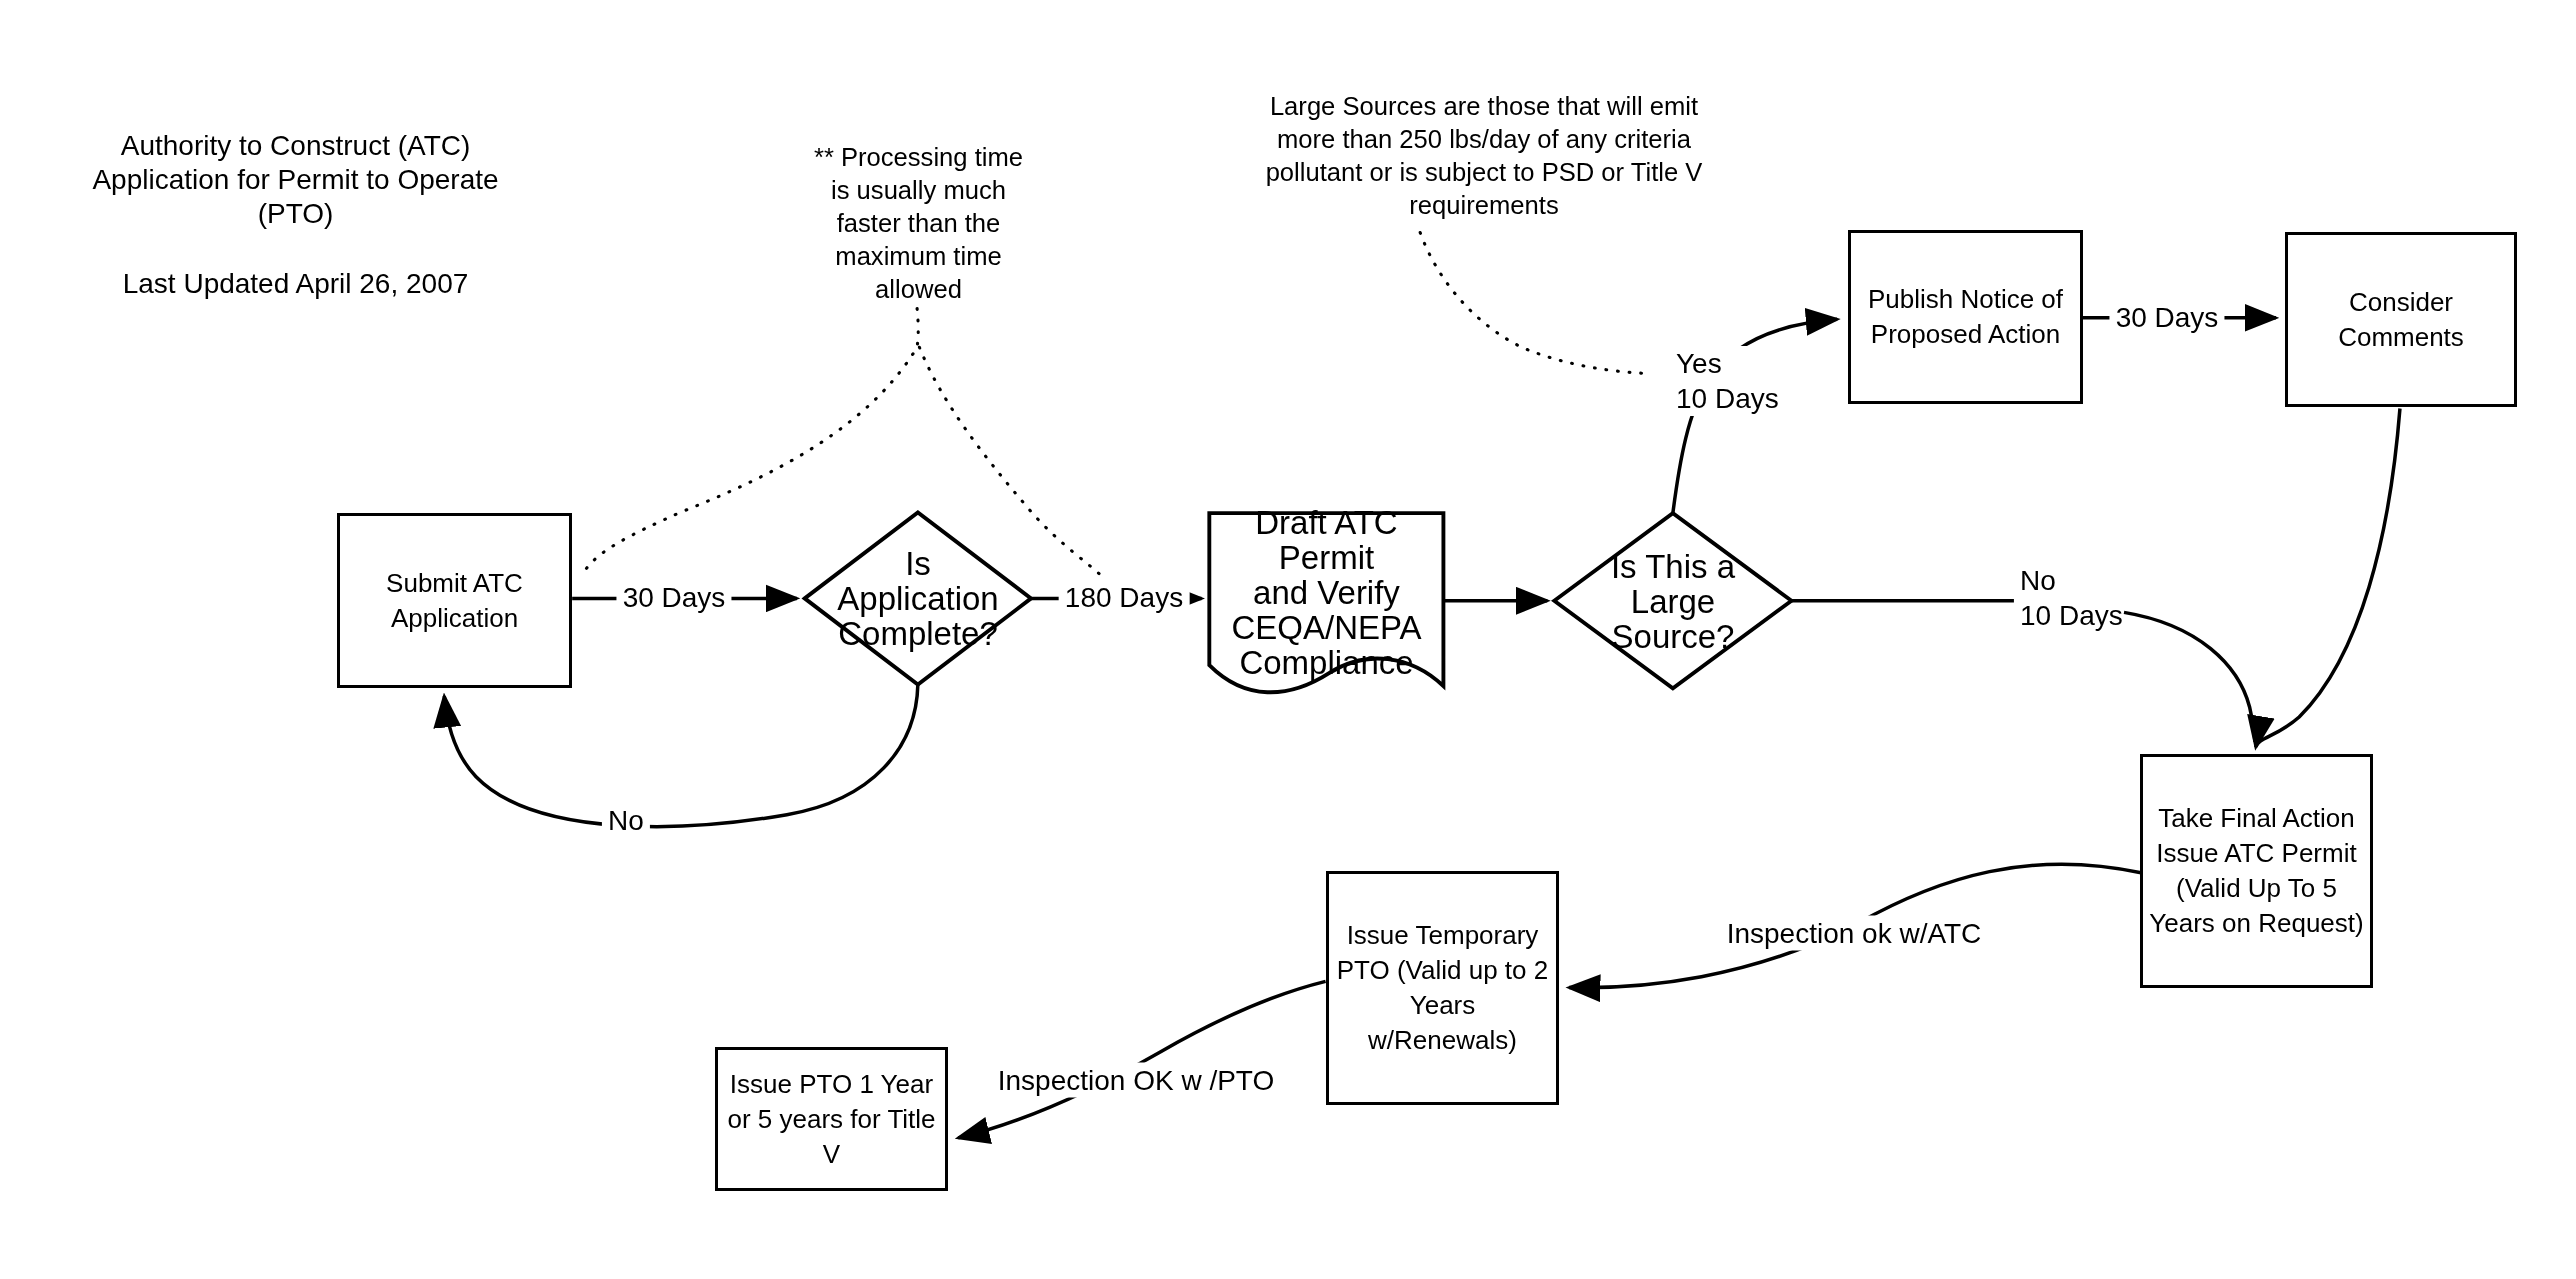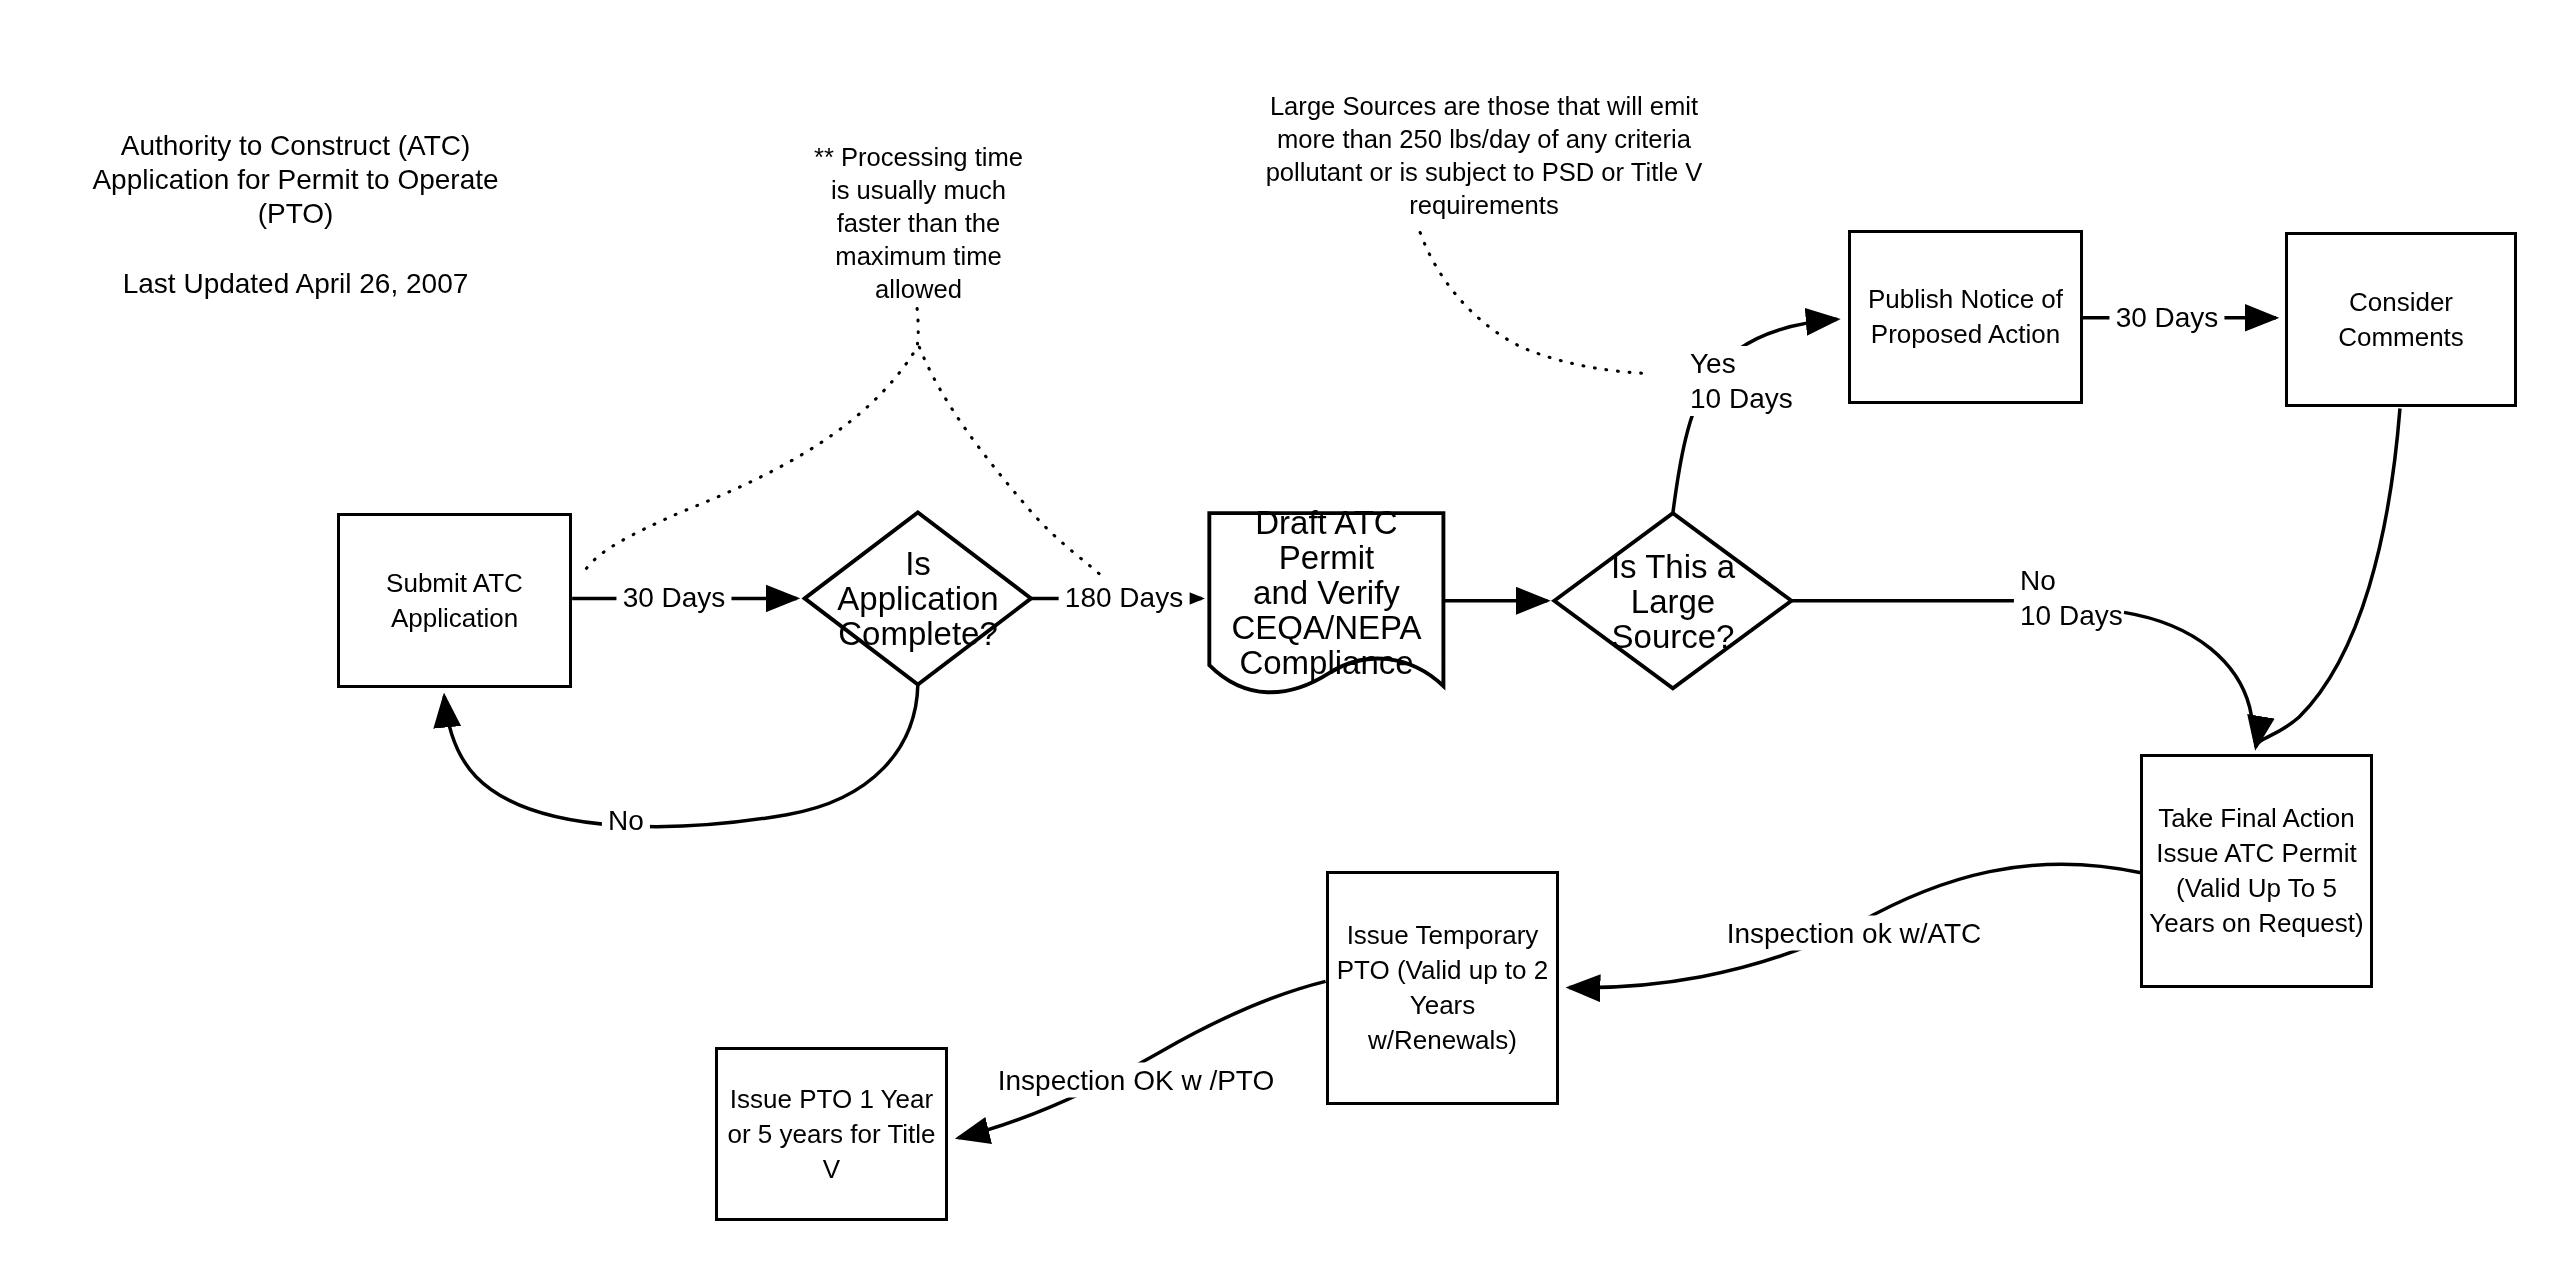--- a/index.html
+++ b/index.html
@@ -127,37 +127,37 @@
   <div class="node" style="left:2285px;top:232px;width:232px;height:175px;">Consider
 Comments</div>
   <div class="node" style="left:2140px;top:754px;width:233px;height:234px;">Take Final Action
 Issue ATC Permit
 (Valid Up To 5
 Years on Request)</div>
   <div class="node" style="left:1326px;top:871px;width:233px;height:234px;">Issue Temporary
 PTO (Valid up to 2
 Years
 w/Renewals)</div>
-  <div class="node" style="left:715px;top:1047px;width:233px;height:174px;">Issue PTO 1 Year
+  <div class="node" style="left:715px;top:1047px;width:233px;height:144px;">Issue PTO 1 Year
 or 5 years for Title
 V</div>
 
   <div class="shape-text" style="left:821px;top:540px;width:194px;height:116px;">Is Application
 Complete?</div>
   <div class="shape-text" style="left:1576px;top:543px;width:194px;height:116px;">Is This a Large
 Source?</div>
   <div class="shape-text" style="left:1217px;top:521px;width:219px;height:143px;">Draft ATC Permit
 and Verify
 CEQA/NEPA
 Compliance</div>
 
   <div class="edge-label" style="left:674px;top:597px;">30 Days</div>
   <div class="edge-label" style="left:1124px;top:597px;">180 Days</div>
   <div class="edge-label" style="left:626px;top:820px;">No</div>
-  <div class="edge-label tl" style="left:1676px;top:346px;margin-left:14px;">Yes
+  <div class="edge-label tl" style="left:1676px;top:346px;">Yes
 10 Days</div>
   <div class="edge-label tl" style="left:2020px;top:563px;">No
 10 Days</div>
   <div class="edge-label" style="left:2167px;top:317px;">30 Days</div>
   <div class="edge-label" style="left:1854px;top:933px;">Inspection ok w/ATC</div>
   <div class="edge-label" style="left:1136px;top:1062px;margin-top:18px;">Inspection OK w /PTO</div>
 
 </div>
 
 

